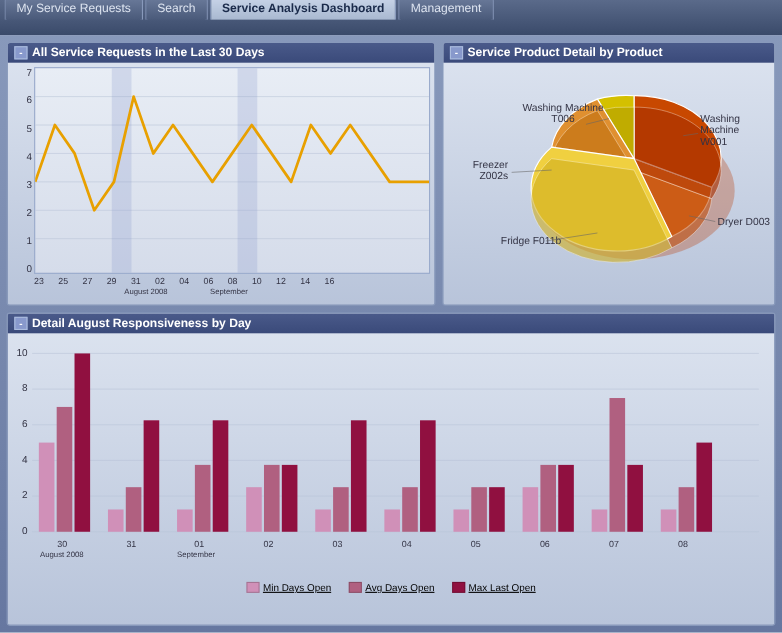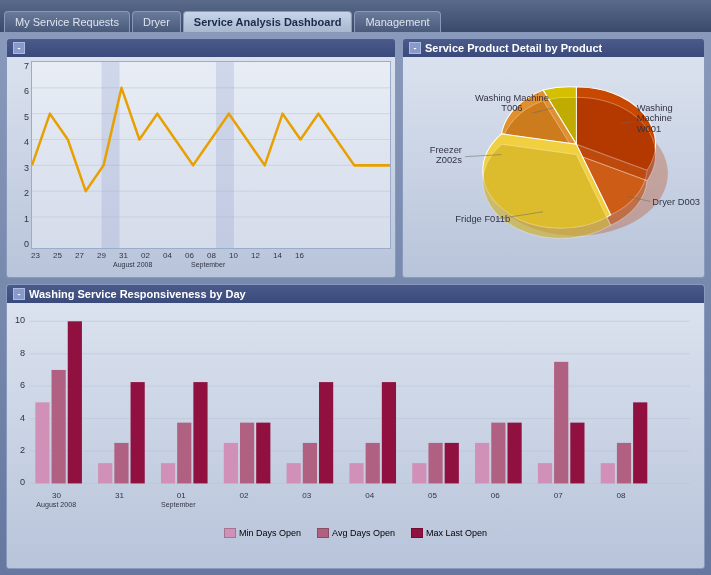--- a/index.html
+++ b/index.html
@@ -10,21 +10,21 @@
       width: 711px;
       height: 575px;
       overflow: hidden;
     }
 
     
     .tab-bar {
       display: flex;
       align-items: flex-end;
       background: linear-gradient(to bottom, #5a6a8a, #3a4a6a);
-      padding: 4px 4px 0 4px;
+      padding: 4px 4px 14px 4px;
       height: 32px;
     }
     .tab {
       padding: 4px 10px;
       font-size: 11px;
       cursor: pointer;
       border-radius: 4px 4px 0 0;
       border: 1px solid #8899bb;
       border-bottom: none;
       margin-right: 2px;
@@ -157,53 +157,55 @@
       justify-content: center;
       gap: 16px;
       padding: 4px 0 2px 0;
       font-size: 9px;
     }
 
     .legend-item {
       display: flex;
       align-items: center;
       gap: 3px;
+      text-decoration: underline;
     }
 
     .legend-color {
       width: 12px;
       height: 10px;
       border: 1px solid rgba(0,0,0,0.2);
     }
   </style>
 </head>
 <body>
 
 <div class="tab-bar">
   <div class="tab">
     <span>My Service Requests</span>
   </div>
   <div class="tab">
-    <span>Dryer</span>
+    <span>Search</span>
   </div>
   <div class="tab active">
     <span>Service Analysis Dashboard</span>
   </div>
   <div class="tab">
     <span>Management</span>
   </div>
 </div>
 
 <div class="main-content">
 
   <div class="top-row">
 
     <div class="panel left-panel">
       <div class="panel-header">
         <span class="panel-header-icon">-</span>
+        <span>All Service Requests in the Last 30 Days</span>
       </div>
       <div class="panel-body">
         <div class="line-chart-container">
 
           <div class="chart-y-axis">
             <span>7</span>
             <span>6</span>
             <span>5</span>
             <span>4</span>
             <span>3</span>
@@ -298,21 +300,21 @@
           <line x1="85" y1="152" x2="130" y2="145" stroke="#666" stroke-width="0.5"></line>
           <line x1="55" y1="92" x2="90" y2="90" stroke="#666" stroke-width="0.5"></line>
         </svg>
       </div>
     </div>
   </div>
 
   <div class="panel bottom-panel">
     <div class="panel-header">
       <span class="panel-header-icon">-</span>
-      <span>Washing Service Responsiveness by Day</span>
+      <span>Detail August Responsiveness by Day</span>
     </div>
     <div class="panel-body" style="height:calc(100% - 22px);">
       <svg width="100%" height="85%" viewBox="0 0 680 200">
 
         <text x="14" y="10" font-size="9" fill="#334" text-anchor="end">10</text>
         <text x="14" y="42" font-size="9" fill="#334" text-anchor="end">8</text>
         <text x="14" y="74" font-size="9" fill="#334" text-anchor="end">6</text>
         <text x="14" y="106" font-size="9" fill="#334" text-anchor="end">4</text>
         <text x="14" y="138" font-size="9" fill="#334" text-anchor="end">2</text>
         <text x="14" y="170" font-size="9" fill="#334" text-anchor="end">0</text>

